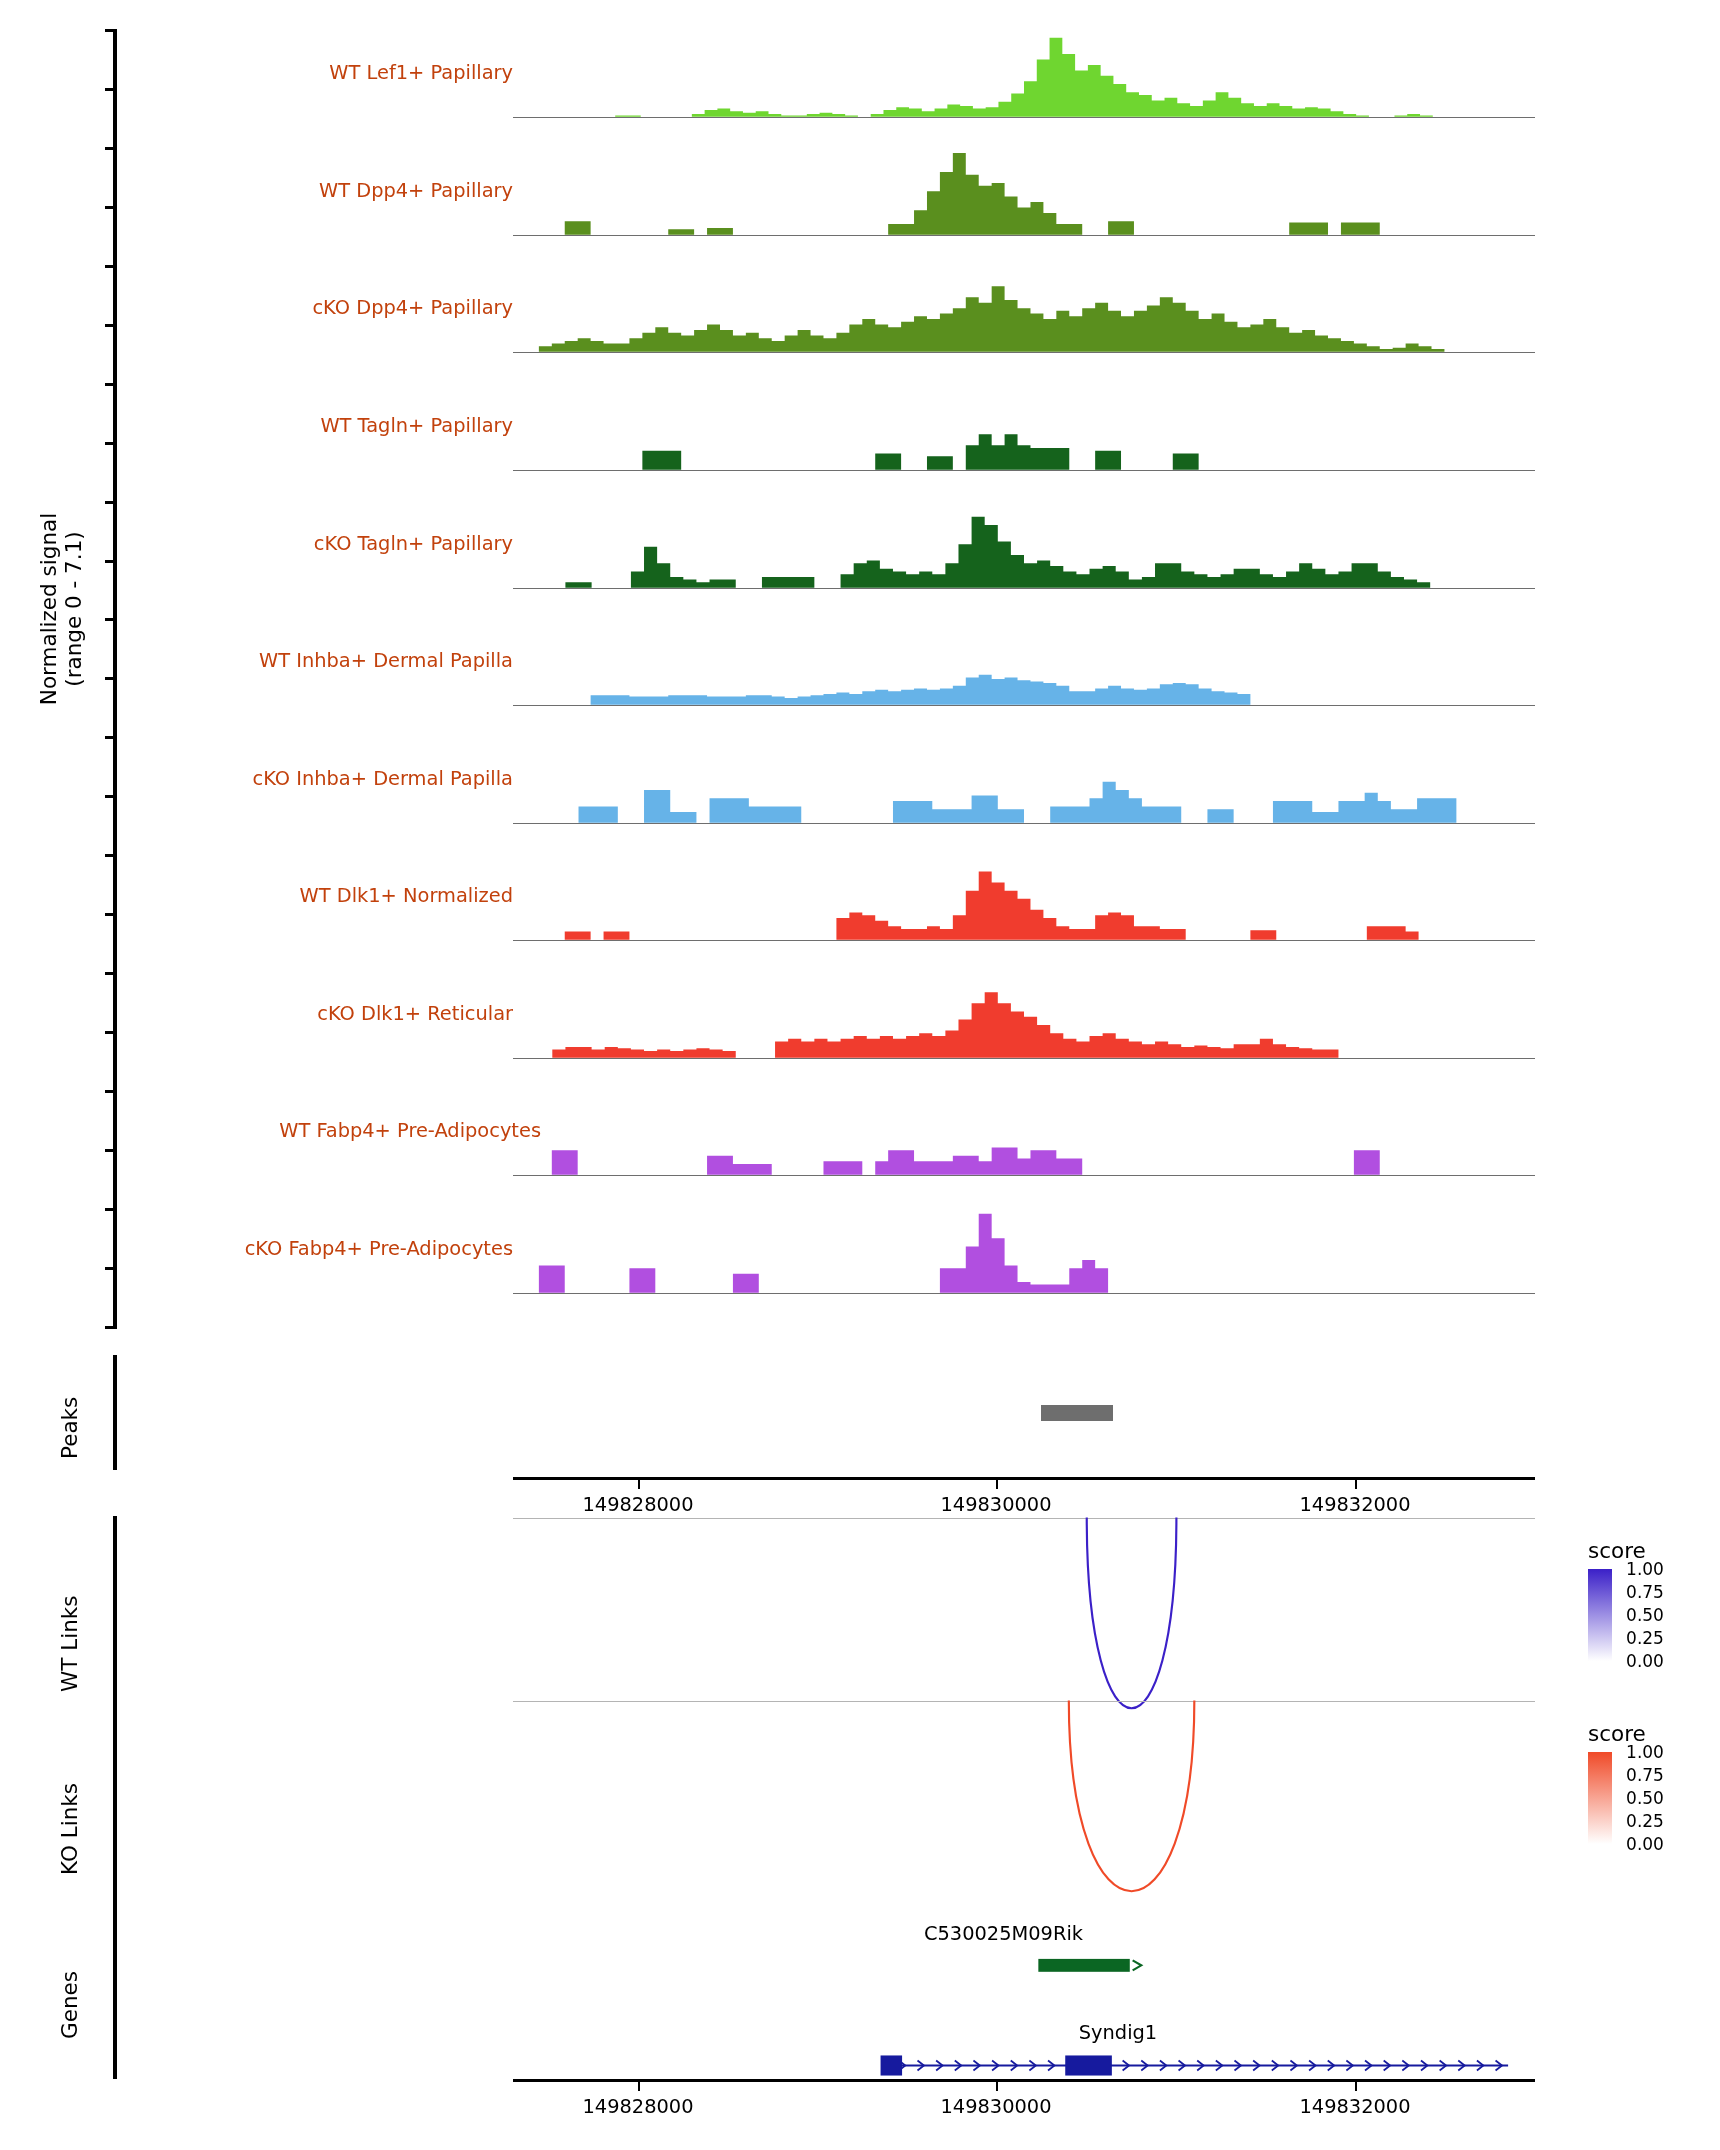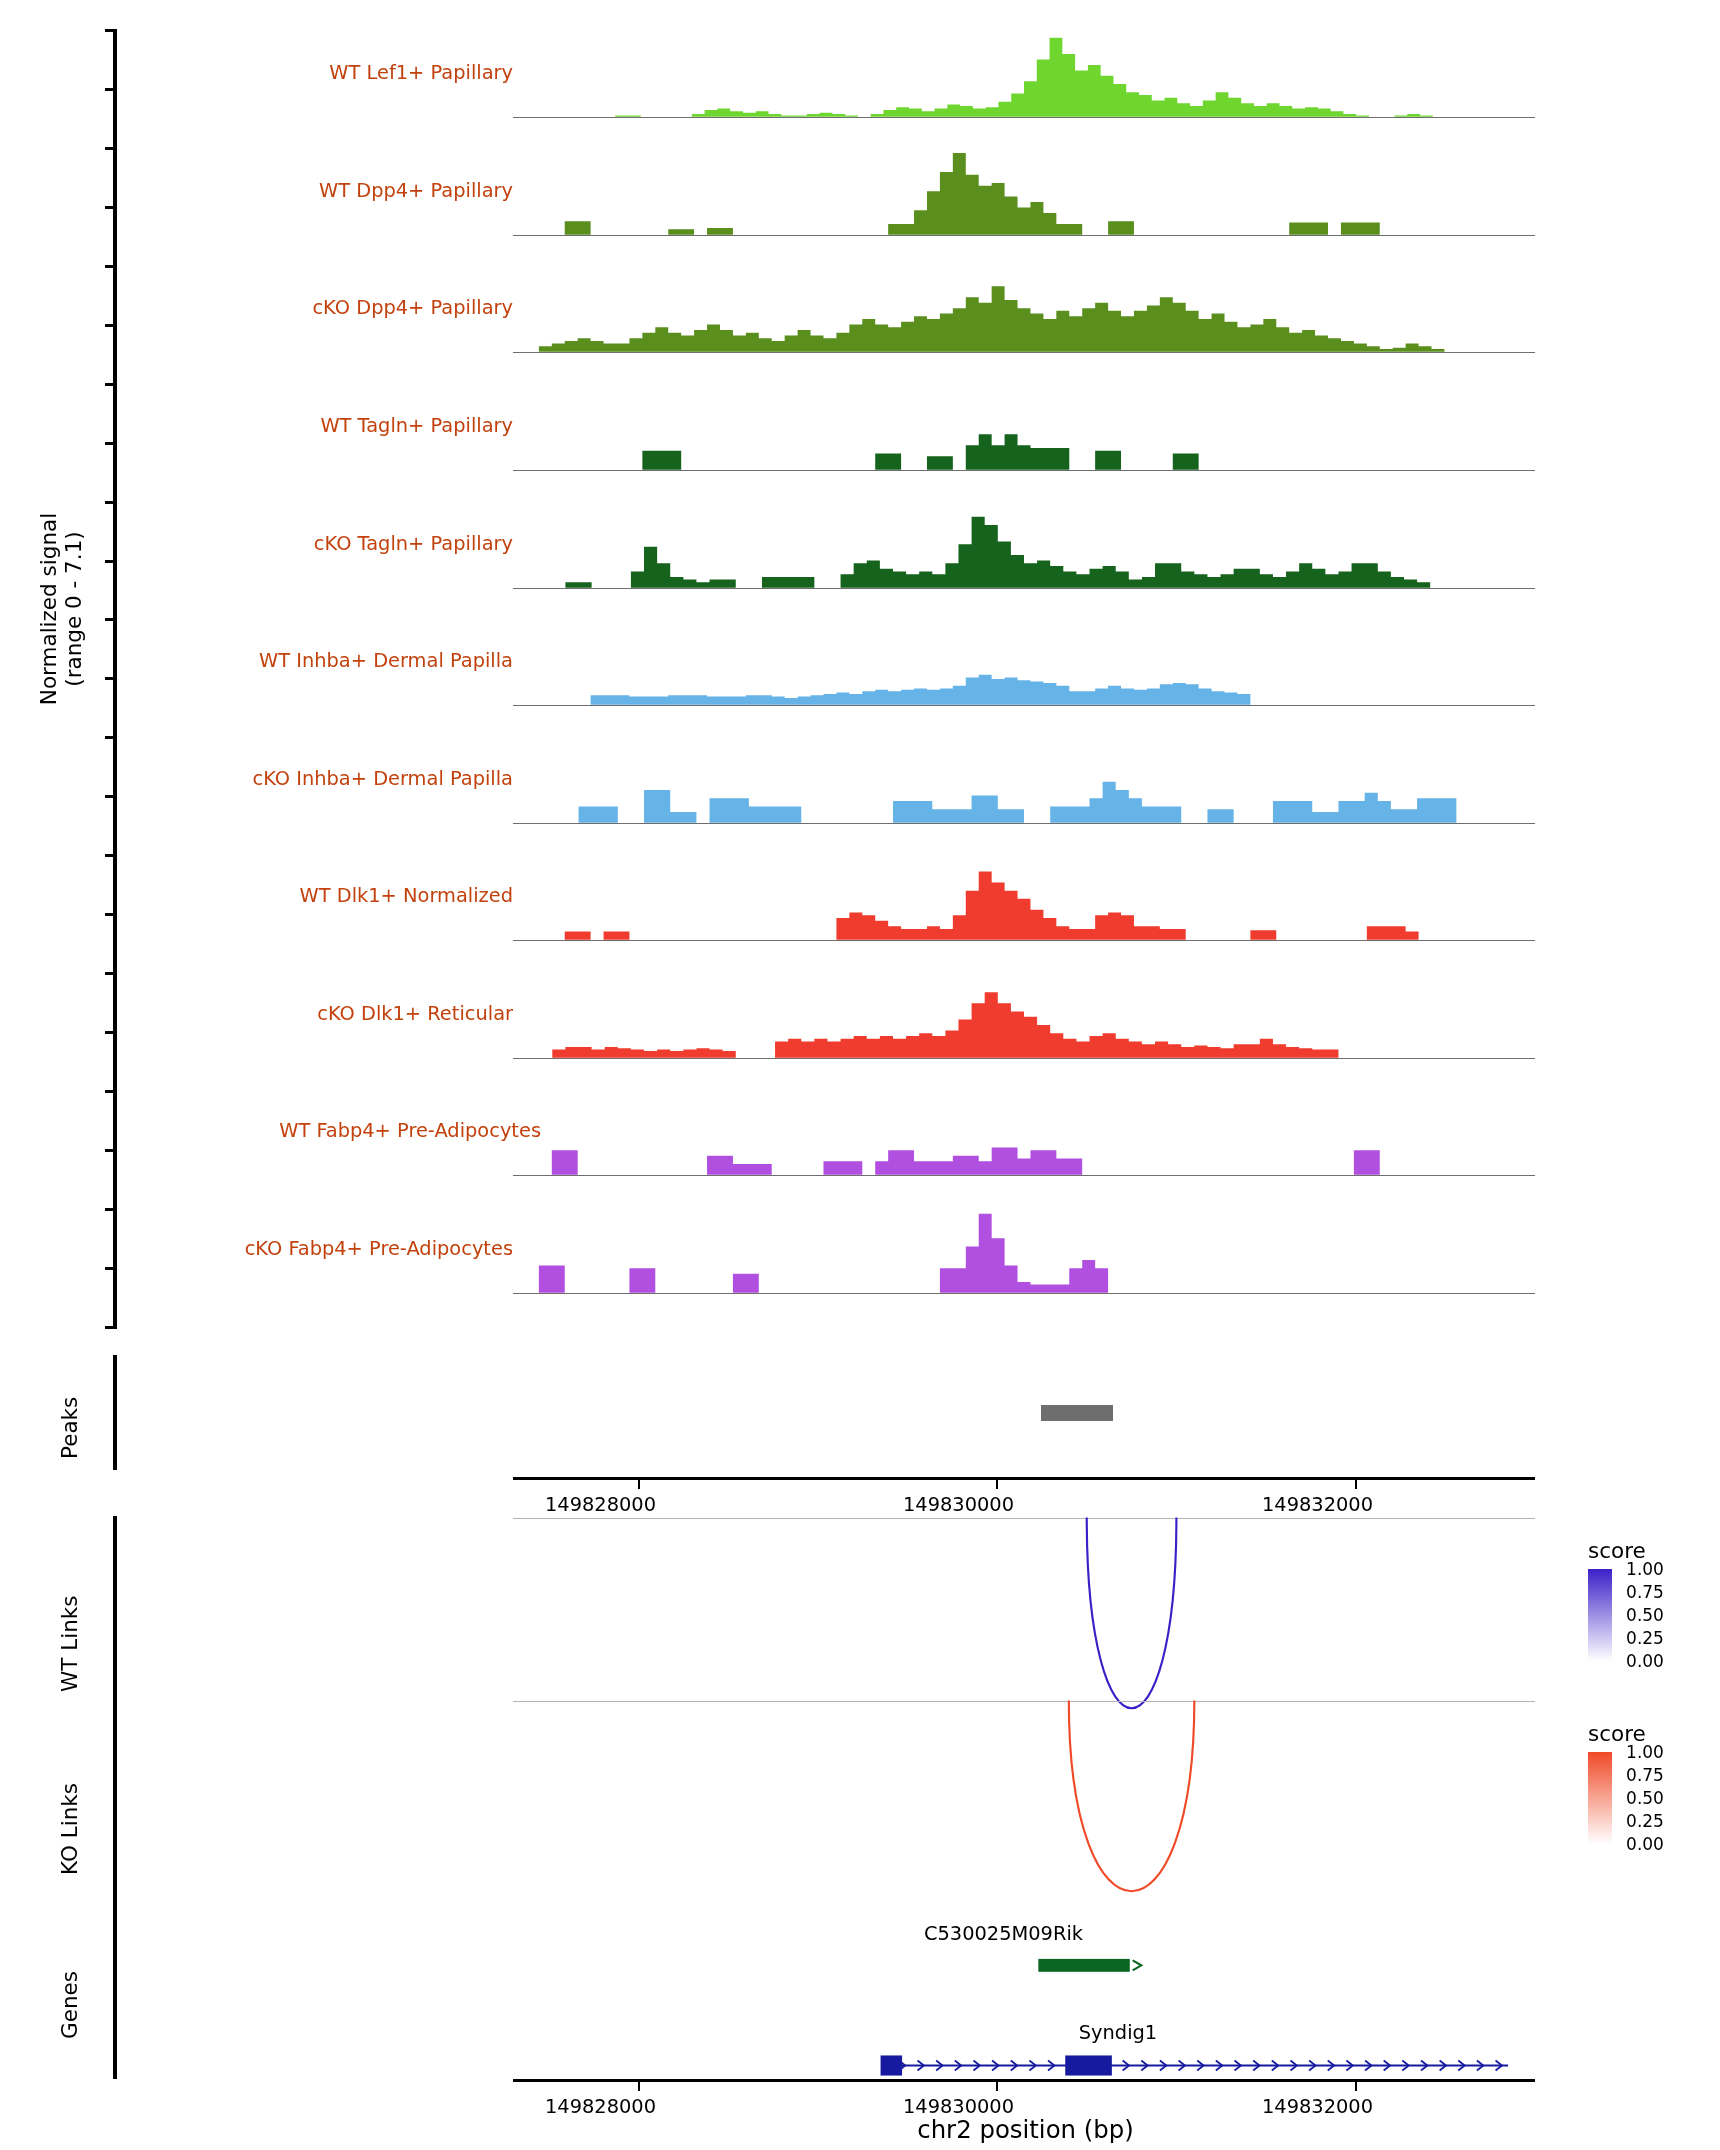--- a/index.html
+++ b/index.html
@@ -105,21 +105,21 @@
   }
   .axis-tick-v {
     position: absolute;
     width: 2.2px;
     height: 8.6px;
     background: #000000;
   }
   .axis-tick-label {
     position: absolute;
     font-size: 19.4px;
-    text-align: left;
+    text-align: center;
     white-space: nowrap;
   }
 
   
   .links-panel {
     position: absolute;
     left: 0;
     width: 1721px;
   }
   .links-top-line {
@@ -409,17 +409,16 @@
 
     <div class="axis-line-h" id="genes-xaxis" style="left:513px; top:201px; width:1022px;"></div>
     <div id="genes-xticks">
         <div class="axis-tick-v" style="left: 638px; top: 204px;"></div>
         <div class="axis-tick-label" style="left: 545px; top: 217px; width: 186px;">149828000</div>
         <div class="axis-tick-v" style="left: 996px; top: 204px;"></div>
         <div class="axis-tick-label" style="left: 903px; top: 217px; width: 186px;">149830000</div>
         <div class="axis-tick-v" style="left: 1355px; top: 204px;"></div>
         <div class="axis-tick-label" style="left: 1262px; top: 217px; width: 186px;">149832000</div>
       </div>
-    <div class="xaxis-title" id="xaxis-title" style="left:717px; top:237px; width:617px;">chr2 position (bp)</div>
   </div>
 
 </div>
 
 
 </body></html>

